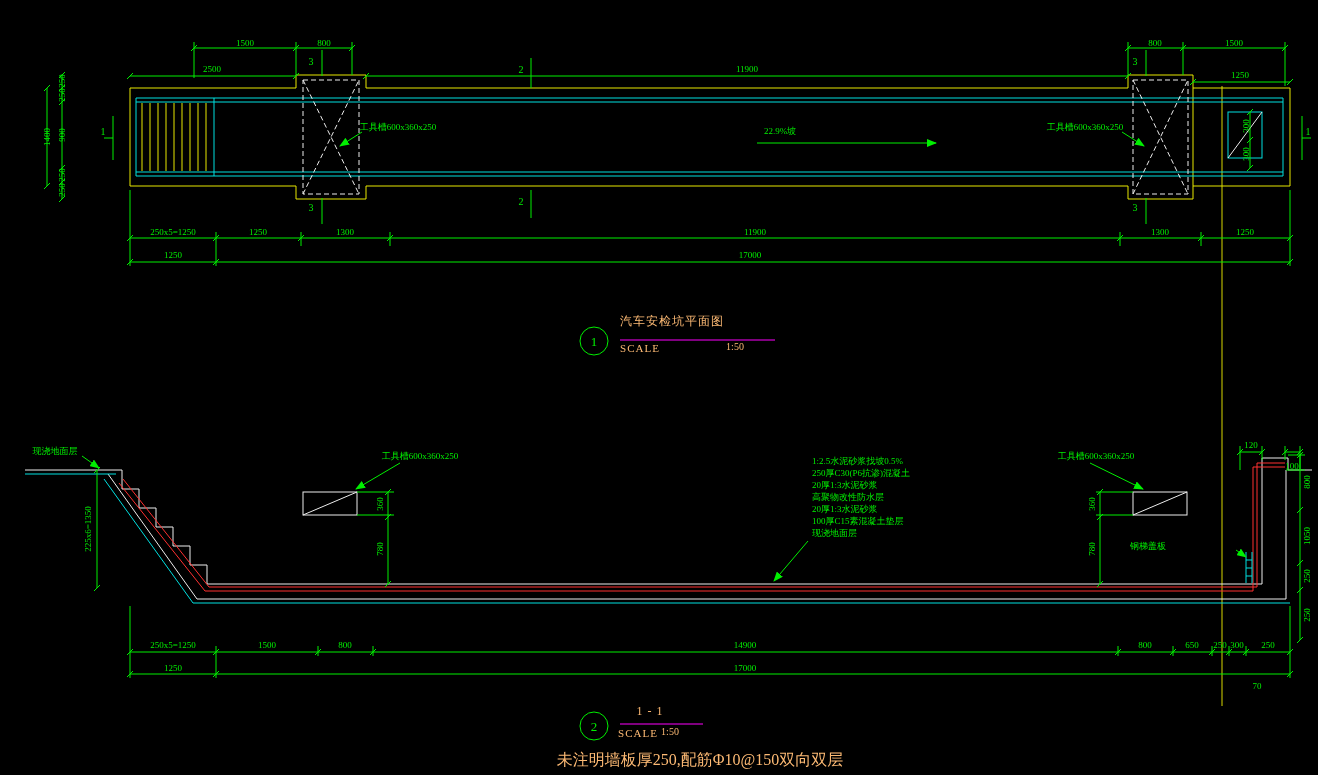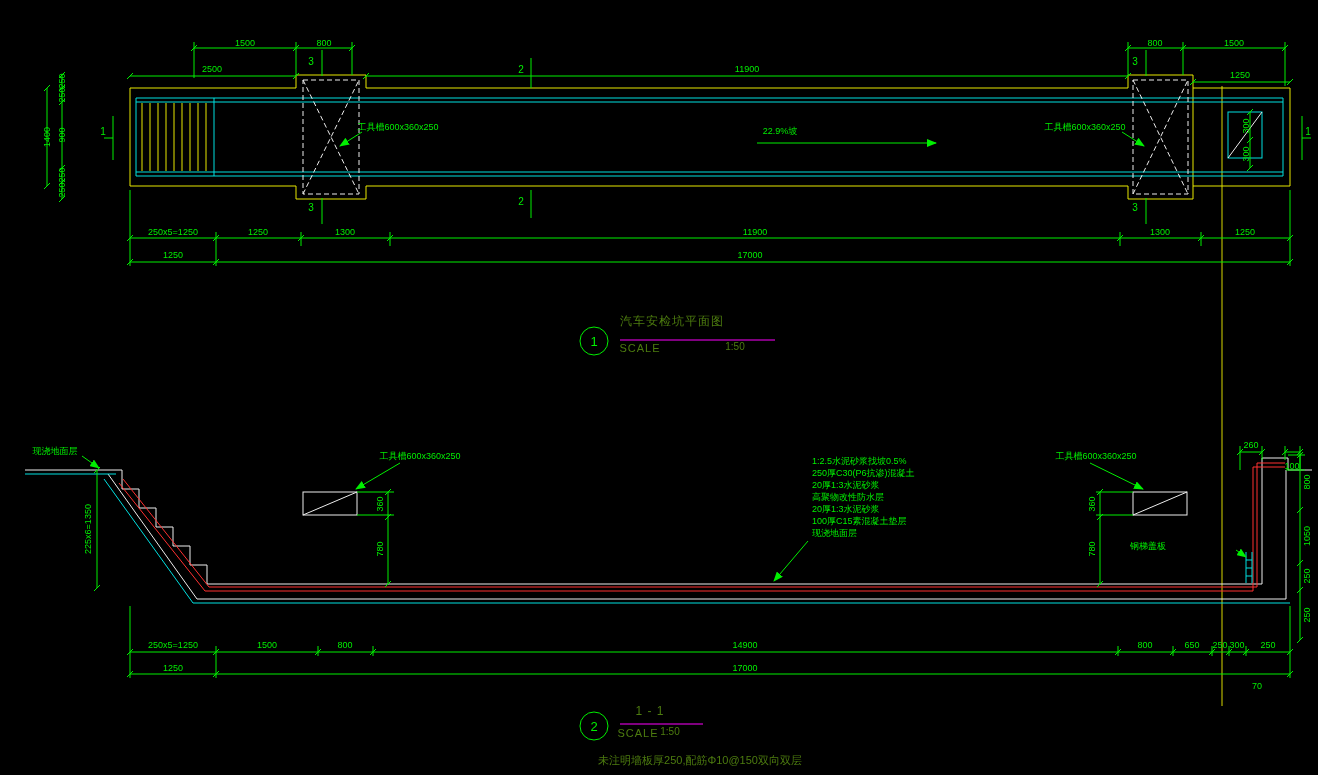--- a/index.html
+++ b/index.html
@@ -1,26 +1,26 @@
 <!DOCTYPE html>
 <html><head>
 <meta charset="utf-8">
 <style>
   html,body{margin:0;padding:0;background:#000;}
   #stage{position:relative;width:1318px;height:775px;background:#000;overflow:hidden;
-         font-family:Liberation Sans, sans-serif;}
+         font-family:Liberation Serif, serif;}
   #drawing{position:absolute;left:0;top:0;}
   .t{position:absolute;font-size:9px;line-height:1;white-space:nowrap;}
   .g{color:#00ef00;}
-  .w{color:#4d7c0f;}
+  .w{color:#fdba74;}
   .c{transform:translate(-50%,-50%);}
   .cr{transform:translate(-50%,-50%) rotate(-90deg);}
   .fs8{font-size:11px;letter-spacing:1px;}
   .fs10{font-size:10px;}
-  .fs11{font-size:11px;text-align:center;}
+  .fs11{font-size:16px;text-align:center;}
   .fs12{font-size:12px;letter-spacing:1px;}
   .fs13{font-size:13px;}
 </style>
 </head>
 <body>
 
 <div id="stage">
 
 <svg id="drawing" width="1318" height="775" viewBox="0 0 1318 775">
   <defs>
@@ -173,21 +173,21 @@
   <span class="t g" style="left:812px;top:505px">20厚1:3水泥砂浆</span>
   <span class="t g" style="left:812px;top:517px">100厚C15素混凝土垫层</span>
   <span class="t g" style="left:812px;top:529px">现浇地面层</span>
 
   <span class="t g cr" style="left:88px;top:529px">225x6=1350</span>
   <span class="t g cr" style="left:380px;top:504px">360</span>
   <span class="t g cr" style="left:380px;top:549px">780</span>
   <span class="t g cr" style="left:1092px;top:504px">360</span>
   <span class="t g cr" style="left:1092px;top:549px">780</span>
 
-  <span class="t g c" style="left:1251px;top:445px">260</span>
+  <span class="t g c" style="left:1251px;top:445px">120</span>
   <span class="t g c" style="left:1292px;top:466px">100</span>
   <span class="t g cr" style="left:1307px;top:482px">800</span>
   <span class="t g cr" style="left:1307px;top:536px">1050</span>
   <span class="t g cr" style="left:1307px;top:576px">250</span>
   <span class="t g cr" style="left:1307px;top:615px">250</span>
 
   <span class="t g c" style="left:173px;top:645px">250x5=1250</span>
   <span class="t g c" style="left:267px;top:645px">1500</span>
   <span class="t g c" style="left:345px;top:645px">800</span>
   <span class="t g c" style="left:745px;top:645px">14900</span>

